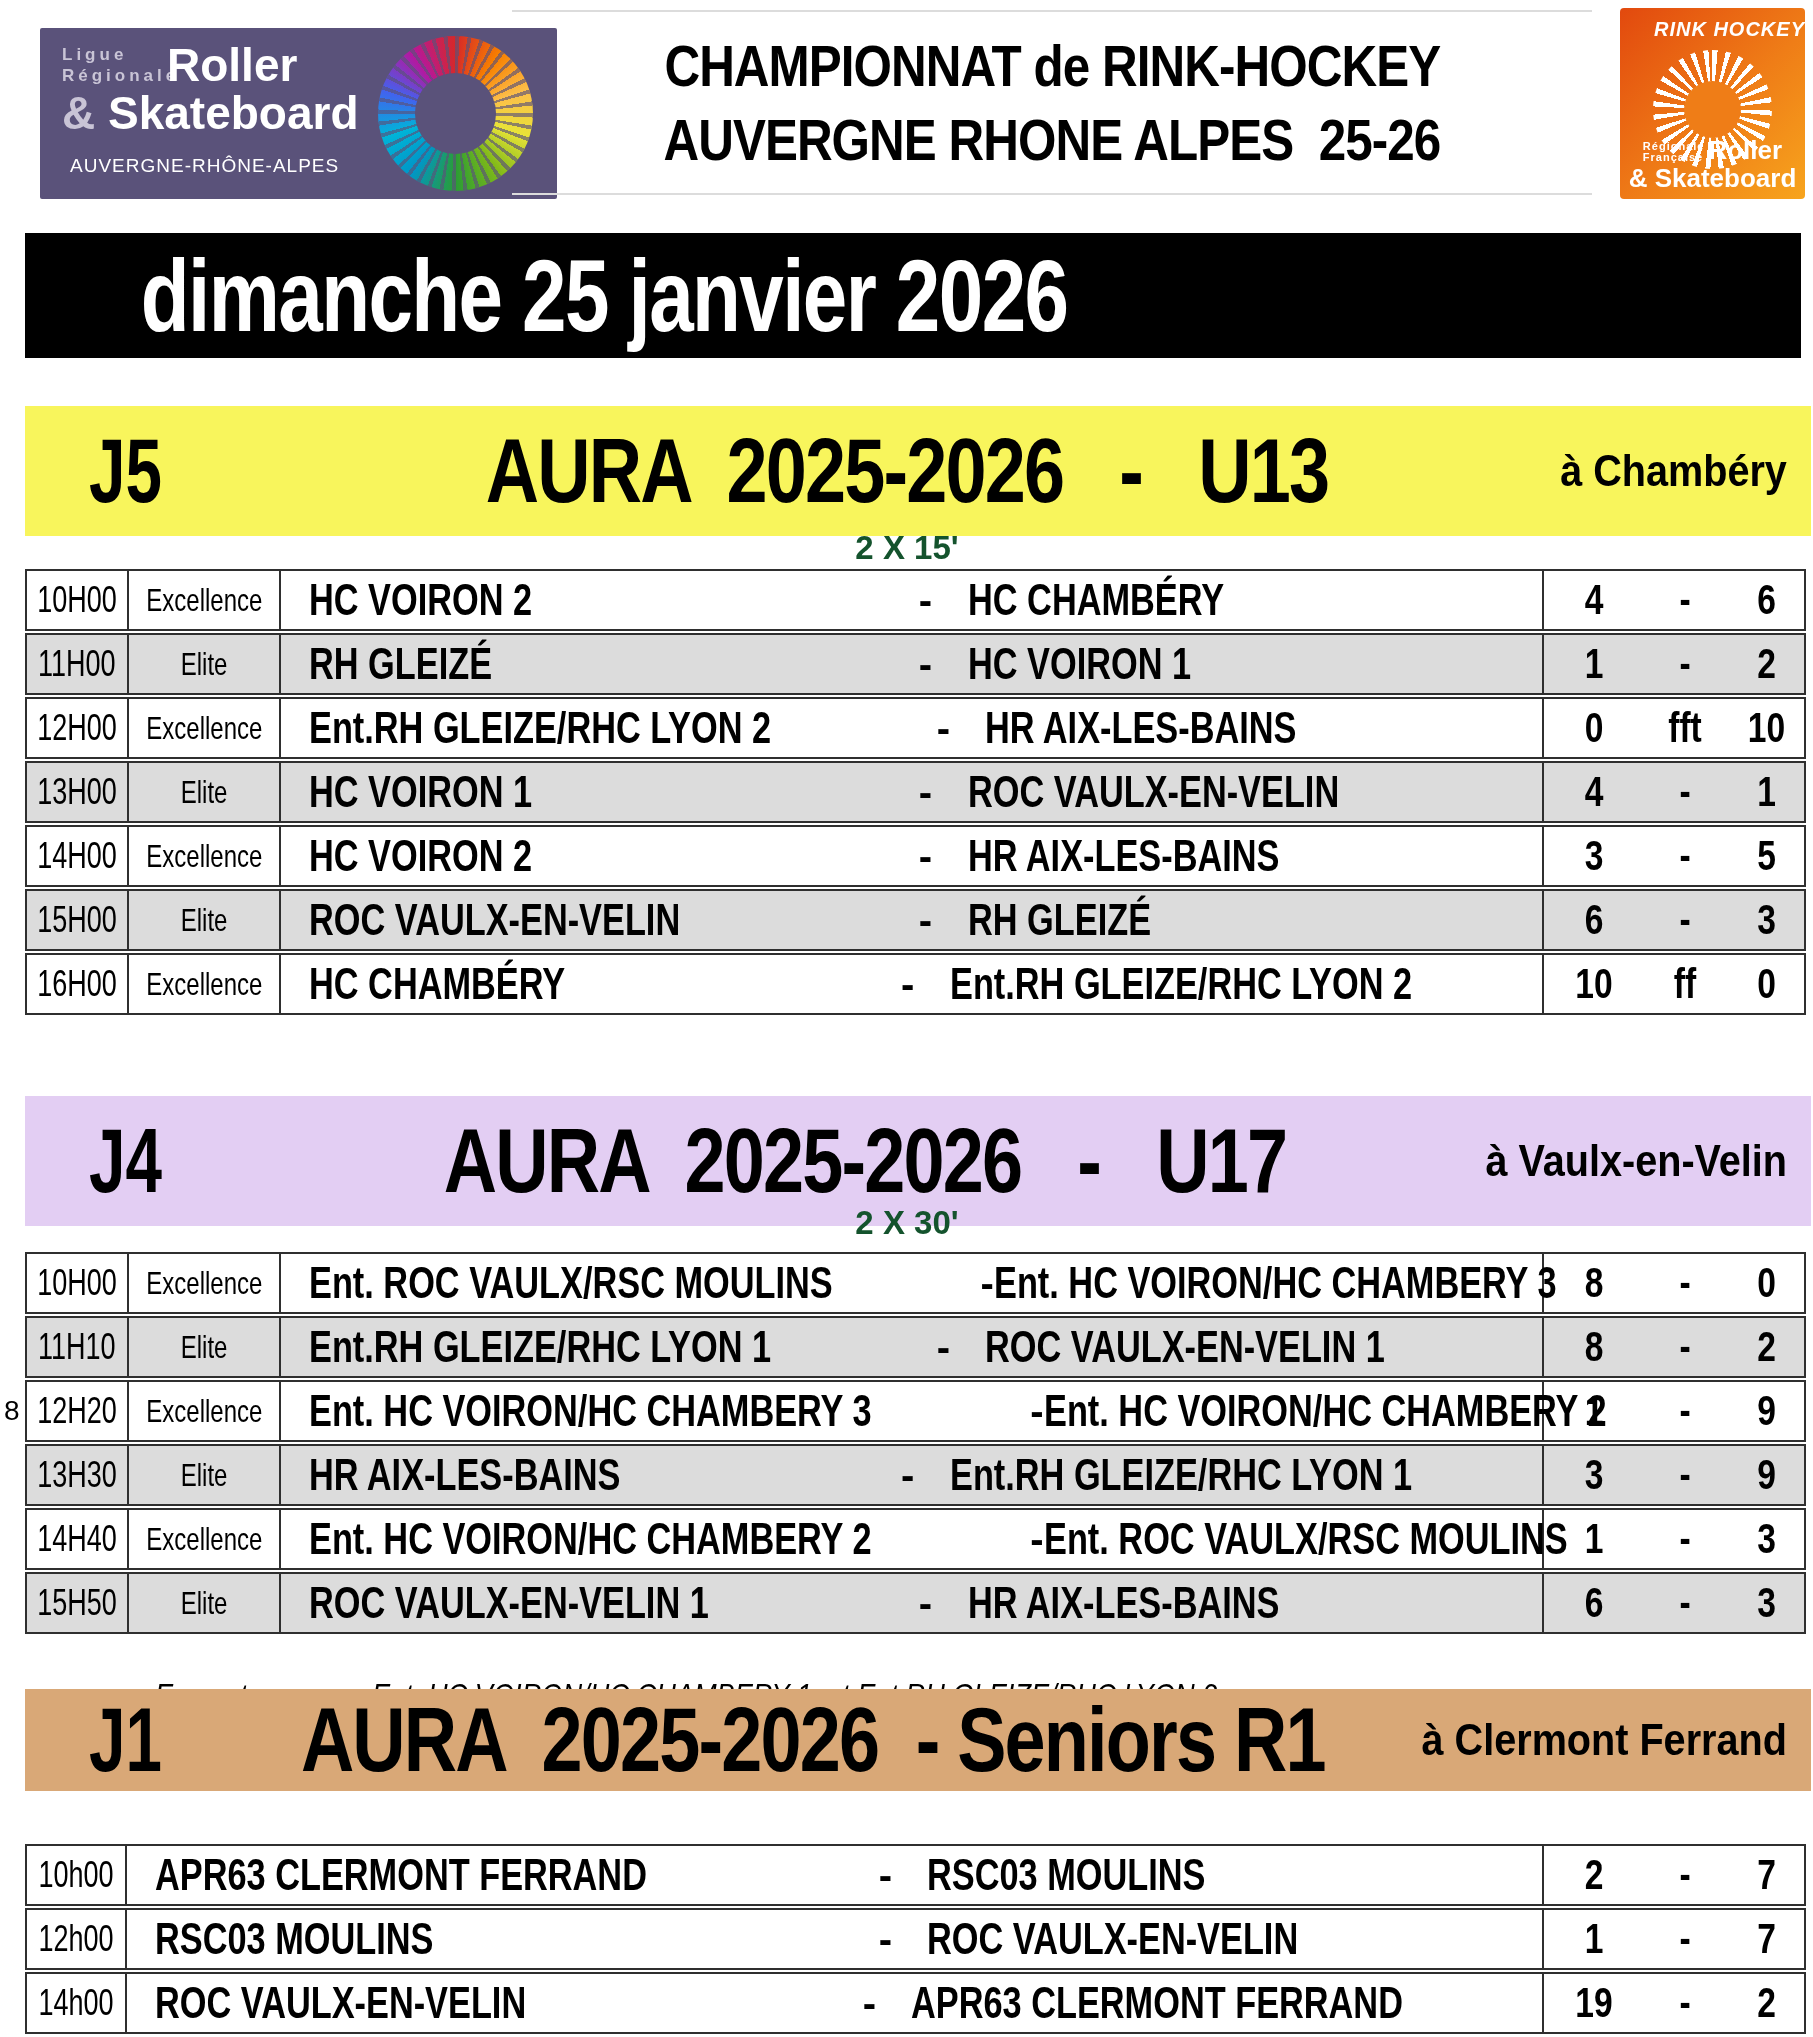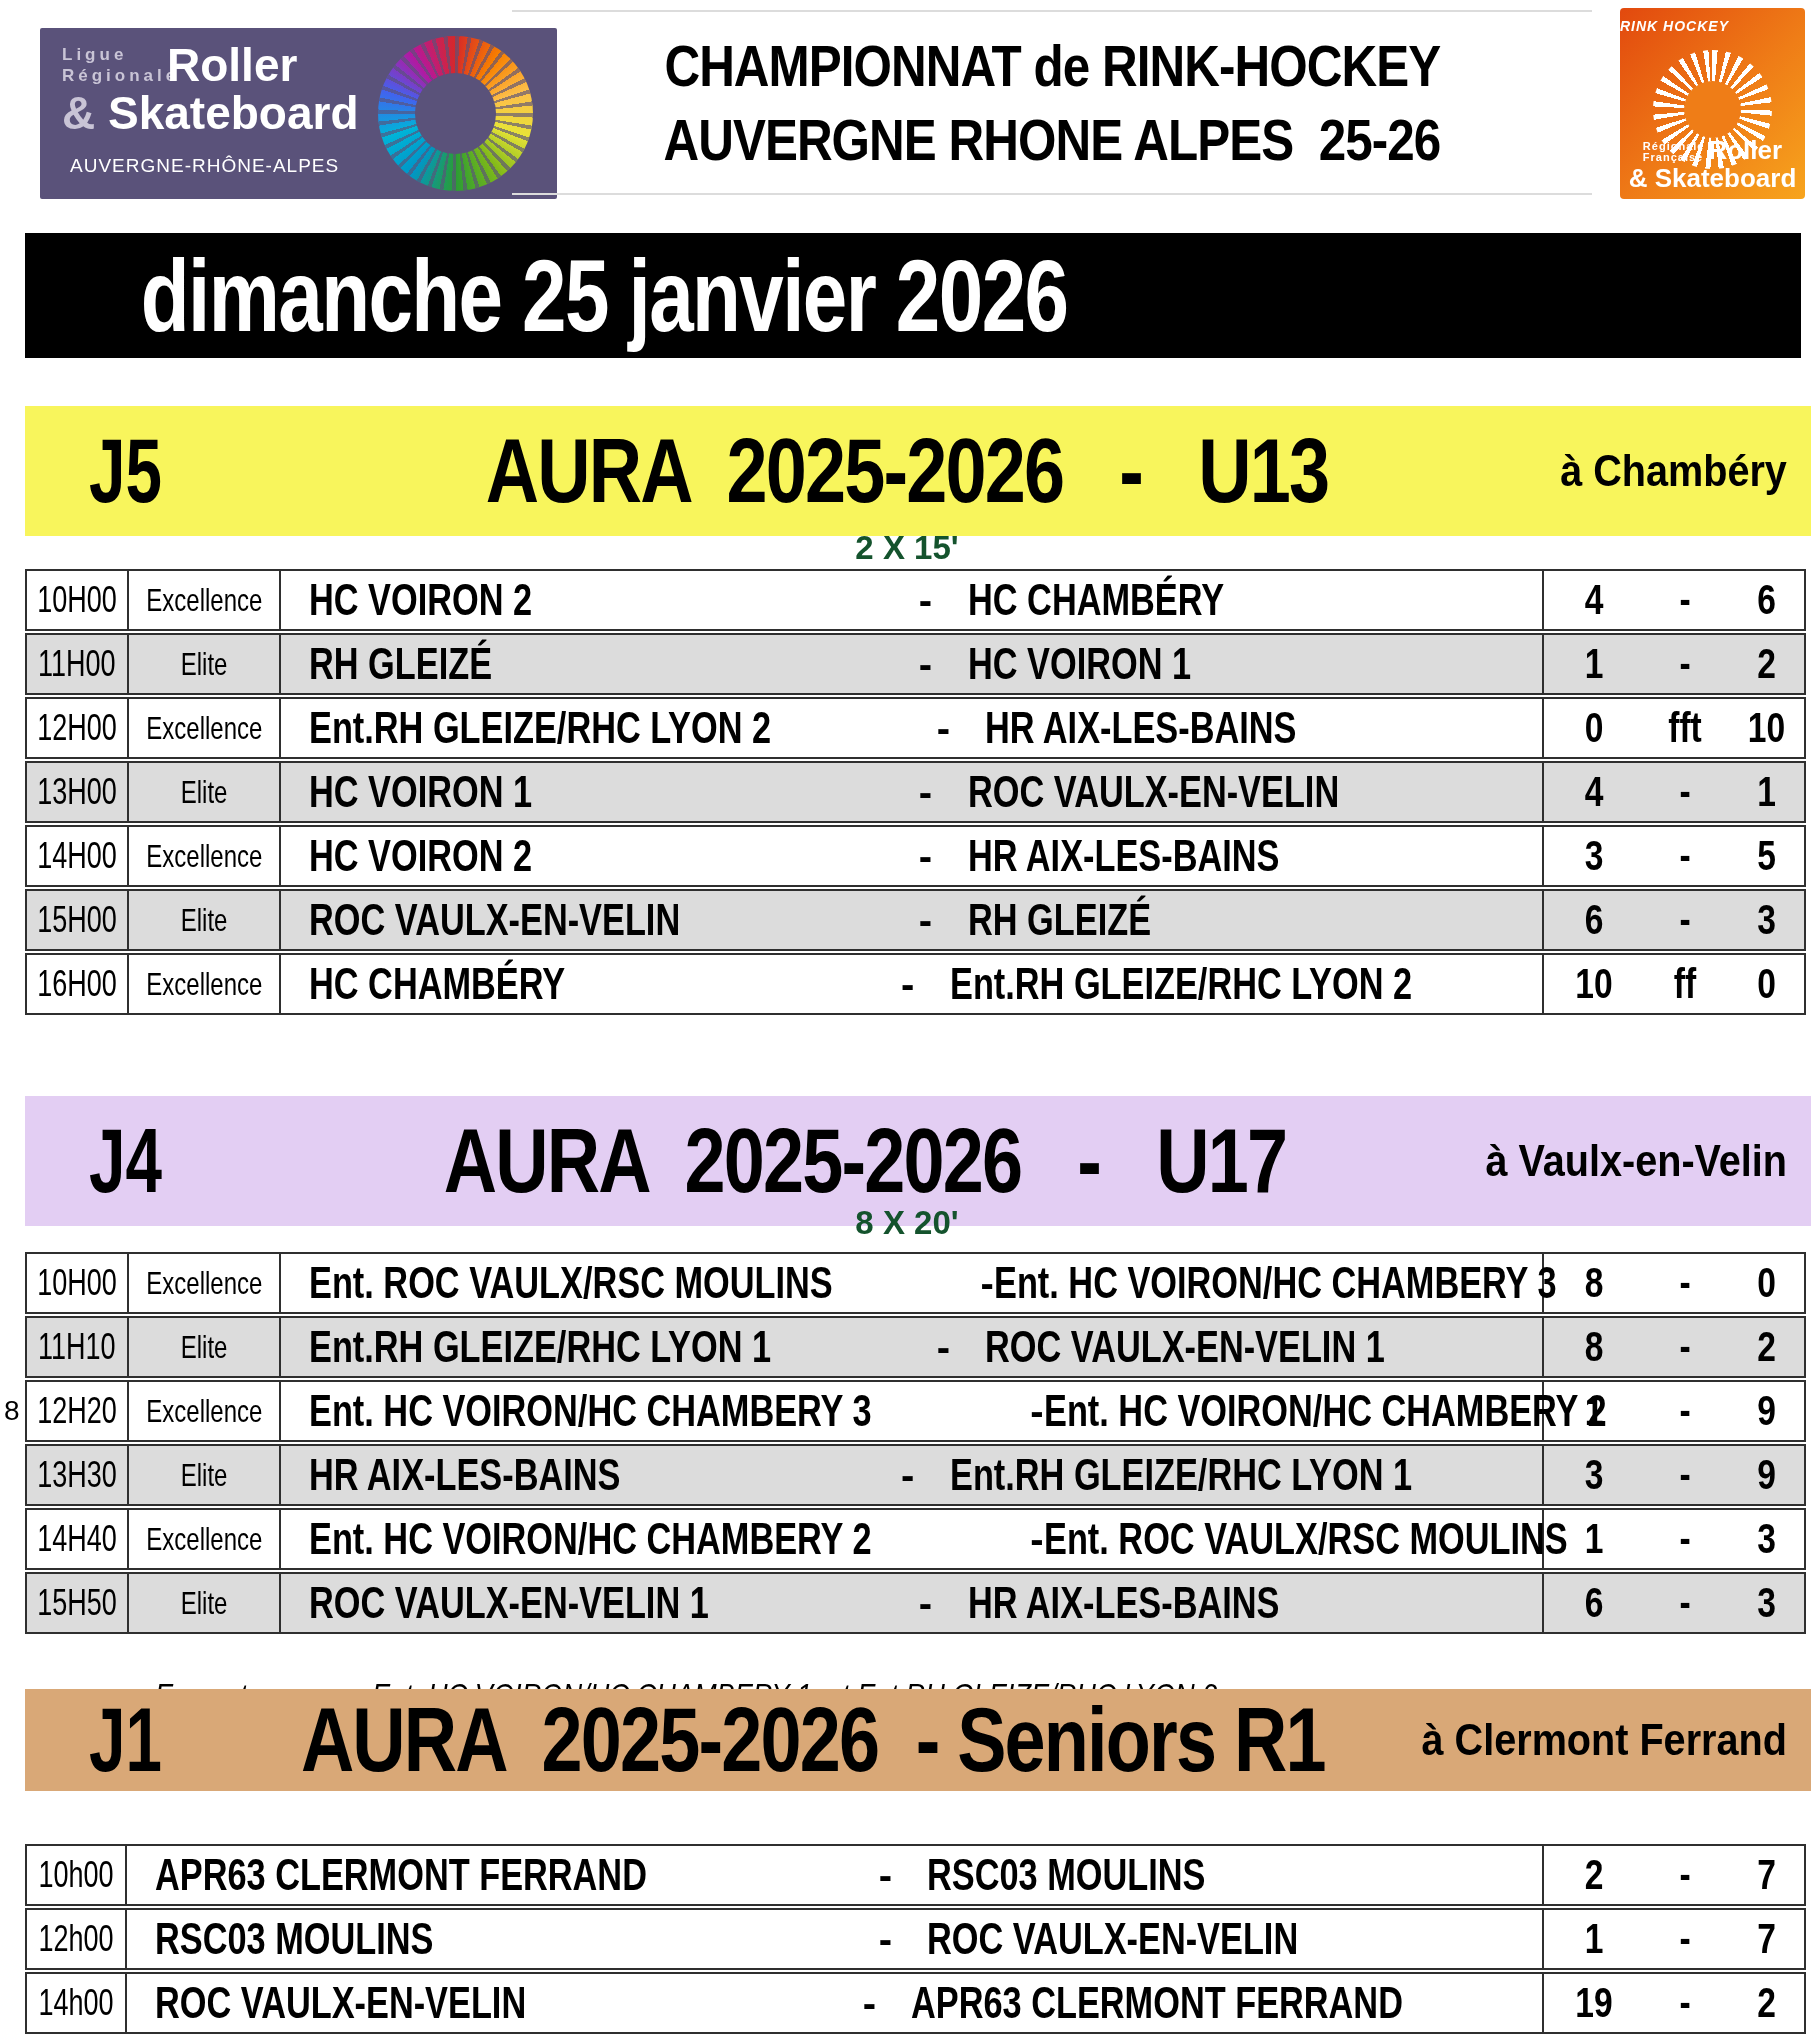--- a/index.html
+++ b/index.html
@@ -22,22 +22,22 @@
   .swirl::after{content:'';position:absolute;inset:24%;background:#5a527a;border-radius:50%;}
 
   .title-box{position:absolute;left:512px;top:10px;width:1080px;height:181px;
              border-top:2px solid #dcdcdc;border-bottom:2px solid #dcdcdc;
              display:flex;flex-direction:column;align-items:center;justify-content:center;gap:14px;}
   .title-line{font-size:52px;font-weight:bold;white-space:pre;display:inline-block;
               transform:scale(0.95,1.12);letter-spacing:-1px;}
 
   .logo-right{position:absolute;left:1620px;top:8px;width:185px;height:191px;border-radius:4px;
               background:linear-gradient(135deg,#e2490e 0%,#ef7d17 55%,#f7a41d 100%);overflow:hidden;}
-  .rl-top{position:absolute;left:0;top:10px;width:100%;text-align:left;color:#fff;
-          font-size:14px;font-weight:bold;font-style:italic;letter-spacing:1px;white-space:nowrap;}
+  .rl-top{position:absolute;left:0;top:10px;width:100%;text-align:right;color:#fff;
+          font-size:20px;font-weight:bold;font-style:italic;letter-spacing:1px;white-space:nowrap;}
   .rswirl{position:absolute;left:33px;top:42px;width:119px;height:119px;border-radius:50%;
           background:repeating-conic-gradient(#ffffff 0deg 5deg,transparent 5deg 13deg);}
   .rswirl::after{content:'';position:absolute;inset:26%;background:#ef7d17;border-radius:50%;}
   .rl-bottom{position:absolute;left:0;bottom:8px;width:100%;color:#fff;text-align:center;line-height:1;}
   .rl-fed{font-size:11px;font-weight:bold;letter-spacing:1px;display:inline-block;text-align:left;
           vertical-align:bottom;margin-right:4px;}
   .rl-roller{font-size:26px;font-weight:bold;display:inline-block;vertical-align:bottom;}
   .rl-skate{font-size:26px;font-weight:bold;margin-top:2px;}
 
   
@@ -258,21 +258,21 @@
       </div>
     </div>
 
   <div class="banner" style="top: 1080px; background: rgb(227, 206, 243); margin-top: 16px;">
     <div class="round">
         <span>J4</span>
       </div>
     <div class="btitle"><span>AURA  2025-2026   -   U17</span></div>
     <div class="bloc"><span>à Vaulx-en-Velin</span></div>
   </div>
-  <div class="duration" style="top:1204px;">8 X 20'</div>
+  <div class="duration" style="top:1204px;">2 X 30'</div>
   <div class="rtable" style="top:1252px;">
       <div class="trow g4">
         <div class="cell time">
           <span>10H00</span>
         </div>
         <div class="cell cat">
           <span>Excellence</span>
         </div>
         <div class="cell teams">
           <span class="team home"><i>Ent. ROC VAULX/RSC MOULINS</i></span>

